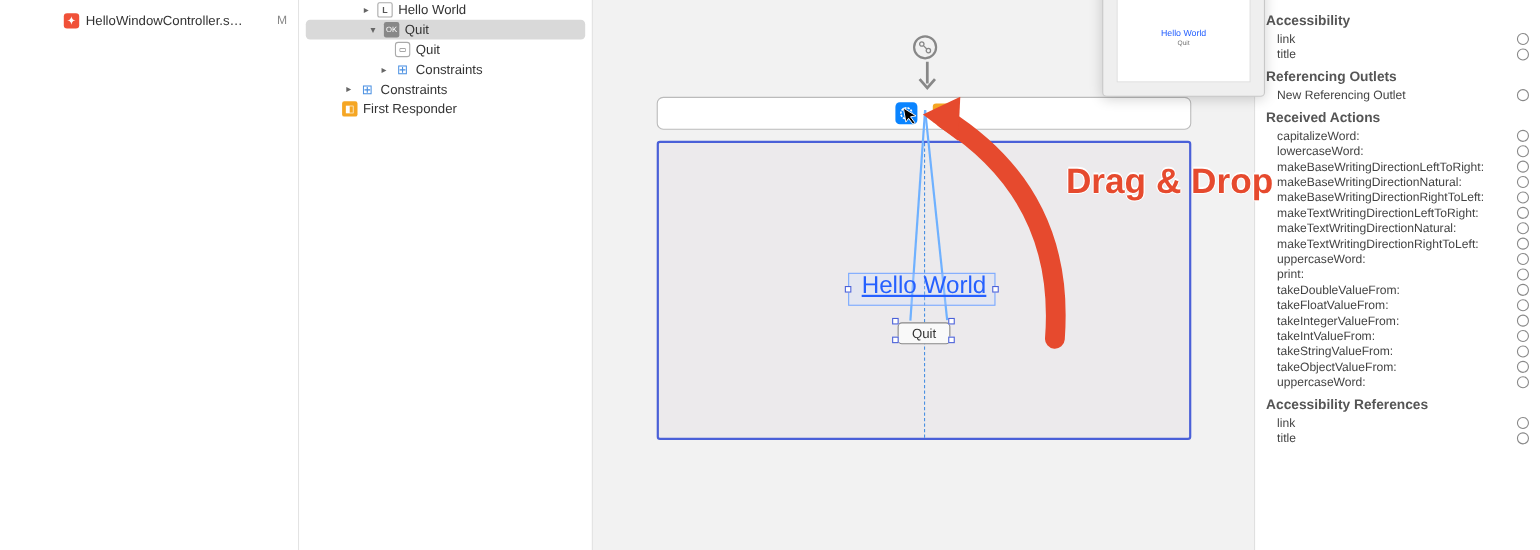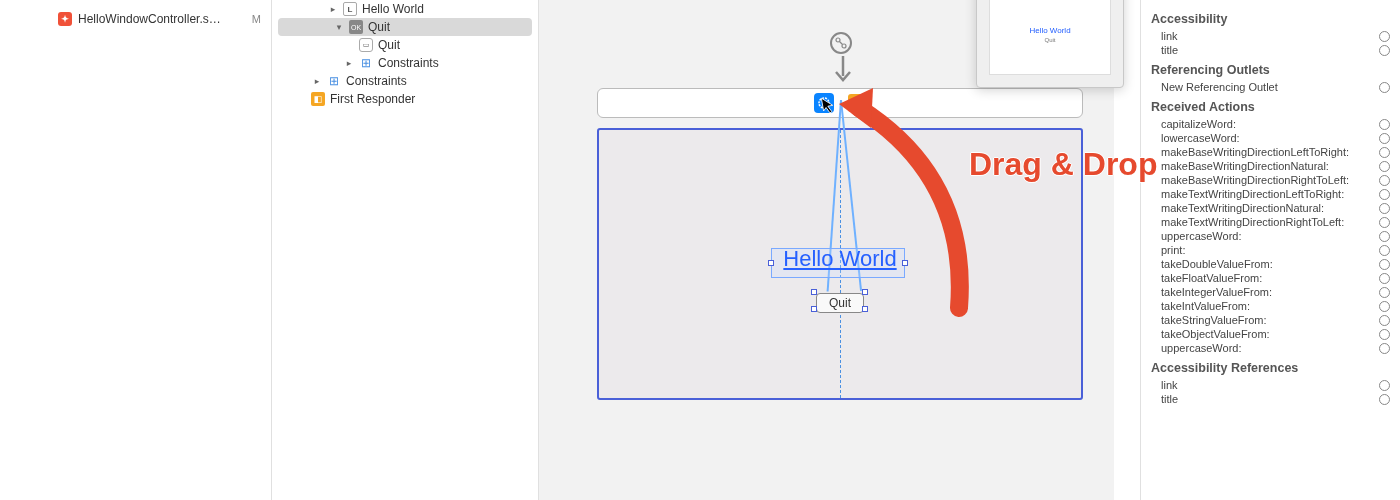--- a/index.html
+++ b/index.html
@@ -216,31 +216,30 @@
 
   
   .inspector {
     width: 260px;
     border-left: 1px solid #e0e0e0;
     background: #fff;
     padding: 6px 10px;
     overflow: hidden;
     position: relative;
     z-index: 30;
-    margin-left: 26px;
   }
   .section-header {
     font-size: 12.5px;
     font-weight: 600;
     color: #555;
     margin: 6px 0 3px 0;
   }
   .conn-row {
     display:flex;
-    align-items:center;
+    align-items:flex-start;
     justify-content:space-between;
     font-size: 11px;
     color: #444;
     padding: 1px 0 1px 10px;
     gap: 21px;
   }
   .conn-circle {
     width: 11px; height: 11px;
     border: 1.5px solid #888;
     border-radius: 50%;

